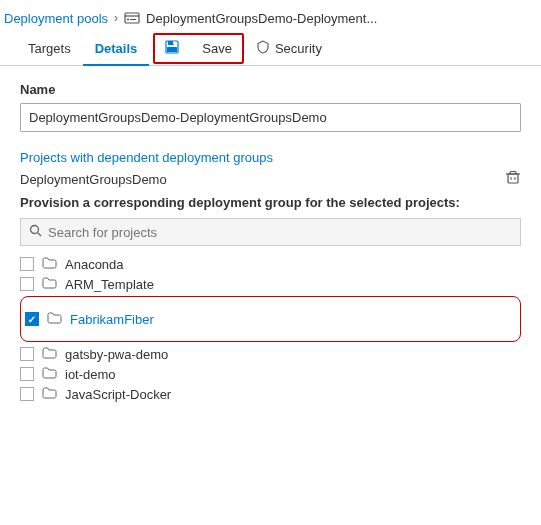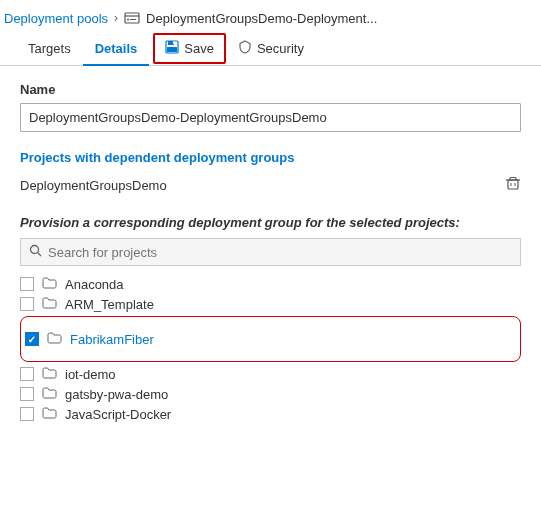--- a/index.html
+++ b/index.html
@@ -51,21 +51,21 @@
       white-space: nowrap;
     }
     .tab.active {
       color: #0078d4;
       border-bottom: 2px solid #0078d4;
       font-weight: 600;
     }
     .tab-save {
       display: flex;
       align-items: center;
-      gap: 5px;
+      gap: 23px;
       padding: 5px 10px;
       border: 2px solid #c00;
       border-radius: 2px;
       cursor: pointer;
       color: #333;
       font-size: 13px;
       margin-left: 4px;
       justify-content: space-between;
     }
     .tab-save .save-icon {
@@ -103,24 +103,23 @@
       border: 1px solid #aaa;
       padding: 6px 8px;
       font-size: 13px;
       color: #333;
       outline: none;
       border-radius: 1px;
     }
 
     .section-title {
       font-size: 13px;
-      font-weight: 700;
+      font-weight: 400;
       color: #0078d4;
       margin-top: 18px;
-      margin-bottom: 6px;
     }
 
     .project-row {
       display: flex;
       align-items: center;
       justify-content: space-between;
       padding: 4px 0;
     }
     .project-name {
       font-size: 13px;
@@ -128,24 +127,23 @@
     }
     .delete-icon {
       cursor: pointer;
       color: #555;
       font-size: 16px;
     }
 
     .provision-label {
       font-size: 13px;
       font-weight: 600;
-      margin-top: 16px;
+      margin-top: 2px;
       margin-bottom: 8px;
       color: #333;
-      font-style: italic;
     }
 
     .search-box {
       display: flex;
       border: 1px solid #ccc;
       background: #f5f5f5;
       padding: 5px 8px;
       margin-bottom: 8px;
       gap: 6px;
     }
@@ -310,37 +308,37 @@
       </div>
     </div>
 
     <div class="project-list-item list-item-row">
       <div class="checkbox"></div>
       <span>
         <svg width="15" height="13" viewBox="0 0 15 13" fill="none">
           <path d="M1 3.5C1 2.7 1.7 2 2.5 2H5.5L7 4H12.5C13.3 4 14 4.7 14 5.5V10.5C14 11.3 13.3 12 12.5 12H2.5C1.7 12 1 11.3 1 10.5V3.5Z" stroke="#666" stroke-width="1" fill="none"></path>
         </svg>
       </span>
+      <span class="project-item-name">gatsby-pwa-demo</span>
+    </div>
+
+    <div class="project-list-item list-item-row">
+      <div class="checkbox"></div>
+      <span>
+        <svg width="15" height="13" viewBox="0 0 15 13" fill="none">
+          <path d="M1 3.5C1 2.7 1.7 2 2.5 2H5.5L7 4H12.5C13.3 4 14 4.7 14 5.5V10.5C14 11.3 13.3 12 12.5 12H2.5C1.7 12 1 11.3 1 10.5V3.5Z" stroke="#666" stroke-width="1" fill="none"></path>
+        </svg>
+      </span>
       <span class="project-item-name">iot-demo</span>
     </div>
 
     <div class="project-list-item list-item-row">
       <div class="checkbox"></div>
       <span>
         <svg width="15" height="13" viewBox="0 0 15 13" fill="none">
           <path d="M1 3.5C1 2.7 1.7 2 2.5 2H5.5L7 4H12.5C13.3 4 14 4.7 14 5.5V10.5C14 11.3 13.3 12 12.5 12H2.5C1.7 12 1 11.3 1 10.5V3.5Z" stroke="#666" stroke-width="1" fill="none"></path>
         </svg>
       </span>
-      <span class="project-item-name">gatsby-pwa-demo</span>
-    </div>
-
-    <div class="project-list-item list-item-row">
-      <div class="checkbox"></div>
-      <span>
-        <svg width="15" height="13" viewBox="0 0 15 13" fill="none">
-          <path d="M1 3.5C1 2.7 1.7 2 2.5 2H5.5L7 4H12.5C13.3 4 14 4.7 14 5.5V10.5C14 11.3 13.3 12 12.5 12H2.5C1.7 12 1 11.3 1 10.5V3.5Z" stroke="#666" stroke-width="1" fill="none"></path>
-        </svg>
-      </span>
       <span class="project-item-name">JavaScript-Docker</span>
     </div>
 
   </div>
 </div>
 
 </body></html>

